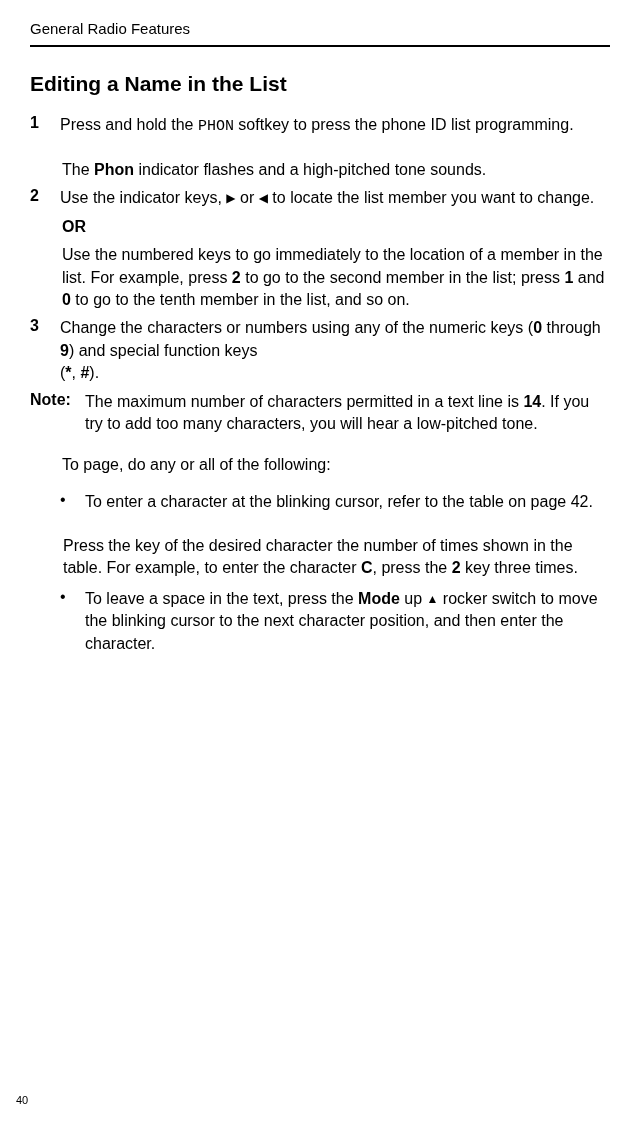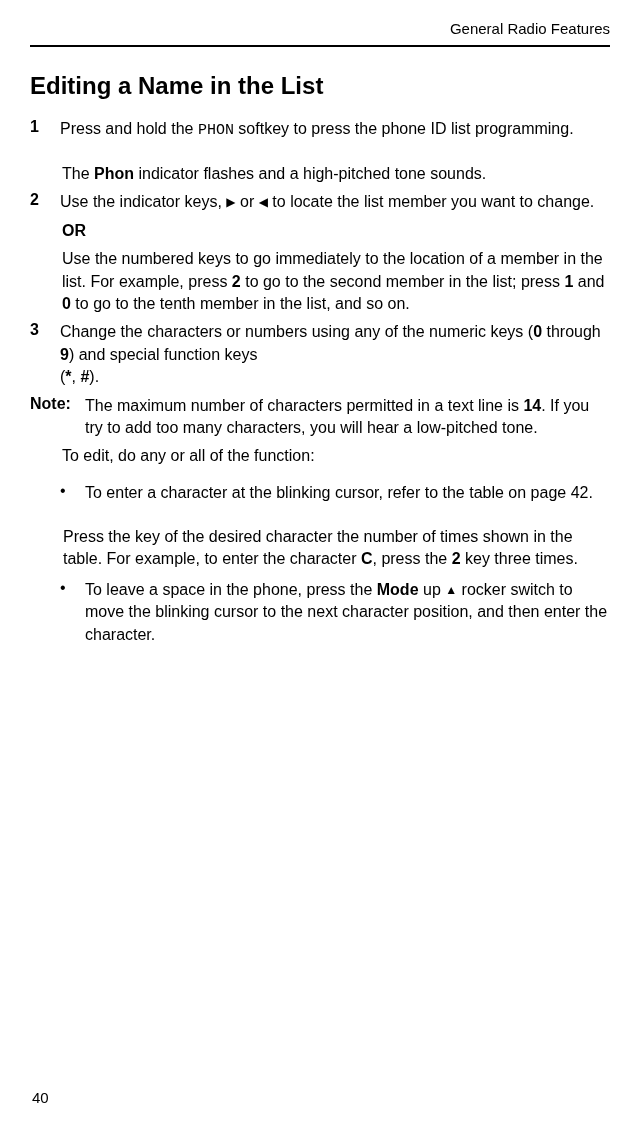--- a/index.html
+++ b/index.html
@@ -11,29 +11,28 @@
       font-family: Arial, Helvetica, sans-serif;
       width: 640px;
       height: 1126px;
       padding: 20px 30px;
       background: white;
       color: black;
     }
     .header-text {
       font-size: 15px;
       margin-bottom: 8px;
-      text-align: right;
     }
     .header-rule {
       border: none;
       border-top: 2px solid black;
       margin-bottom: 25px;
     }
     .section-title {
-      font-size: 24px;
+      font-size: 21px;
       font-weight: bold;
       margin-bottom: 18px;
     }
     .step-row {
       display: flex;
       margin-bottom: 6px;
     }
     .step-num {
       font-weight: bold;
       font-size: 16px;
@@ -57,21 +56,21 @@
     .softkey {
       font-family: 'Courier New', monospace;
       font-size: 15px;
     }
     .bold {
       font-weight: bold;
     }
     .note-row {
       display: flex;
       margin-top: 6px;
-      margin-bottom: 6px;
+      margin-bottom: 19px;
       justify-content: flex-end;
     }
     .note-label {
       font-weight: bold;
       font-size: 16px;
       width: 55px;
       flex-shrink: 0;
     }
     .note-content {
       flex: 1;
@@ -94,22 +93,22 @@
       line-height: 1.4;
     }
     .bullet-continue {
       margin-left: 33px;
       font-size: 16px;
       line-height: 1.4;
     }
     .page-num {
       position: absolute;
       bottom: 20px;
-      left: 32px;
-      font-size: 15px;
+      left: 16px;
+      font-size: 11px;
     }
     .nav-arrow {
       font-size: 12px;
       vertical-align: middle;
     }
   </style>
 </head>
 <body>
 
 <div class="header-text">General Radio Features</div>
@@ -153,37 +152,37 @@
   </div>
 </div>
 
 <div class="note-row">
   <div class="note-label">Note:</div>
   <div class="note-content">
     <span>The maximum number of characters permitted in a text line is </span><span class="bold">14</span><span>. If you try to add too many characters, you will hear a low-pitched tone.</span>
   </div>
 </div>
 
-<div class="indent-block">To edit, do any or all of the function:</div>
+<div class="indent-block">To page, do any or all of the following:</div>
 
 <div class="gap" style="height:8px"></div>
 
 <div class="bullet-row">
   <div class="bullet">•</div>
   <div class="bullet-content">To enter a character at the blinking cursor, refer to the table on page 42.</div>
 </div>
 
 <div class="gap"></div>
 
 <div class="bullet-continue">
   <span>Press the key of the desired character the number of times shown in the table. For example, to enter the character </span><span class="bold">C</span><span>, press the </span><span class="bold">2</span><span> key three times.</span>
 </div>
 
 <div class="gap" style="height:8px"></div>
 
 <div class="bullet-row">
   <div class="bullet">•</div>
   <div class="bullet-content">
-    <span>To leave a space in the phone, press the </span><span class="bold">Mode</span><span> up </span><span class="nav-arrow">▲</span><span> rocker switch to move the blinking cursor to the next character position, and then enter the character.</span>
+    <span>To leave a space in the text, press the </span><span class="bold">Mode</span><span> up </span><span class="nav-arrow">▲</span><span> rocker switch to move the blinking cursor to the next character position, and then enter the character.</span>
   </div>
 </div>
 
 <div class="page-num">40</div>
 
 </body></html>

